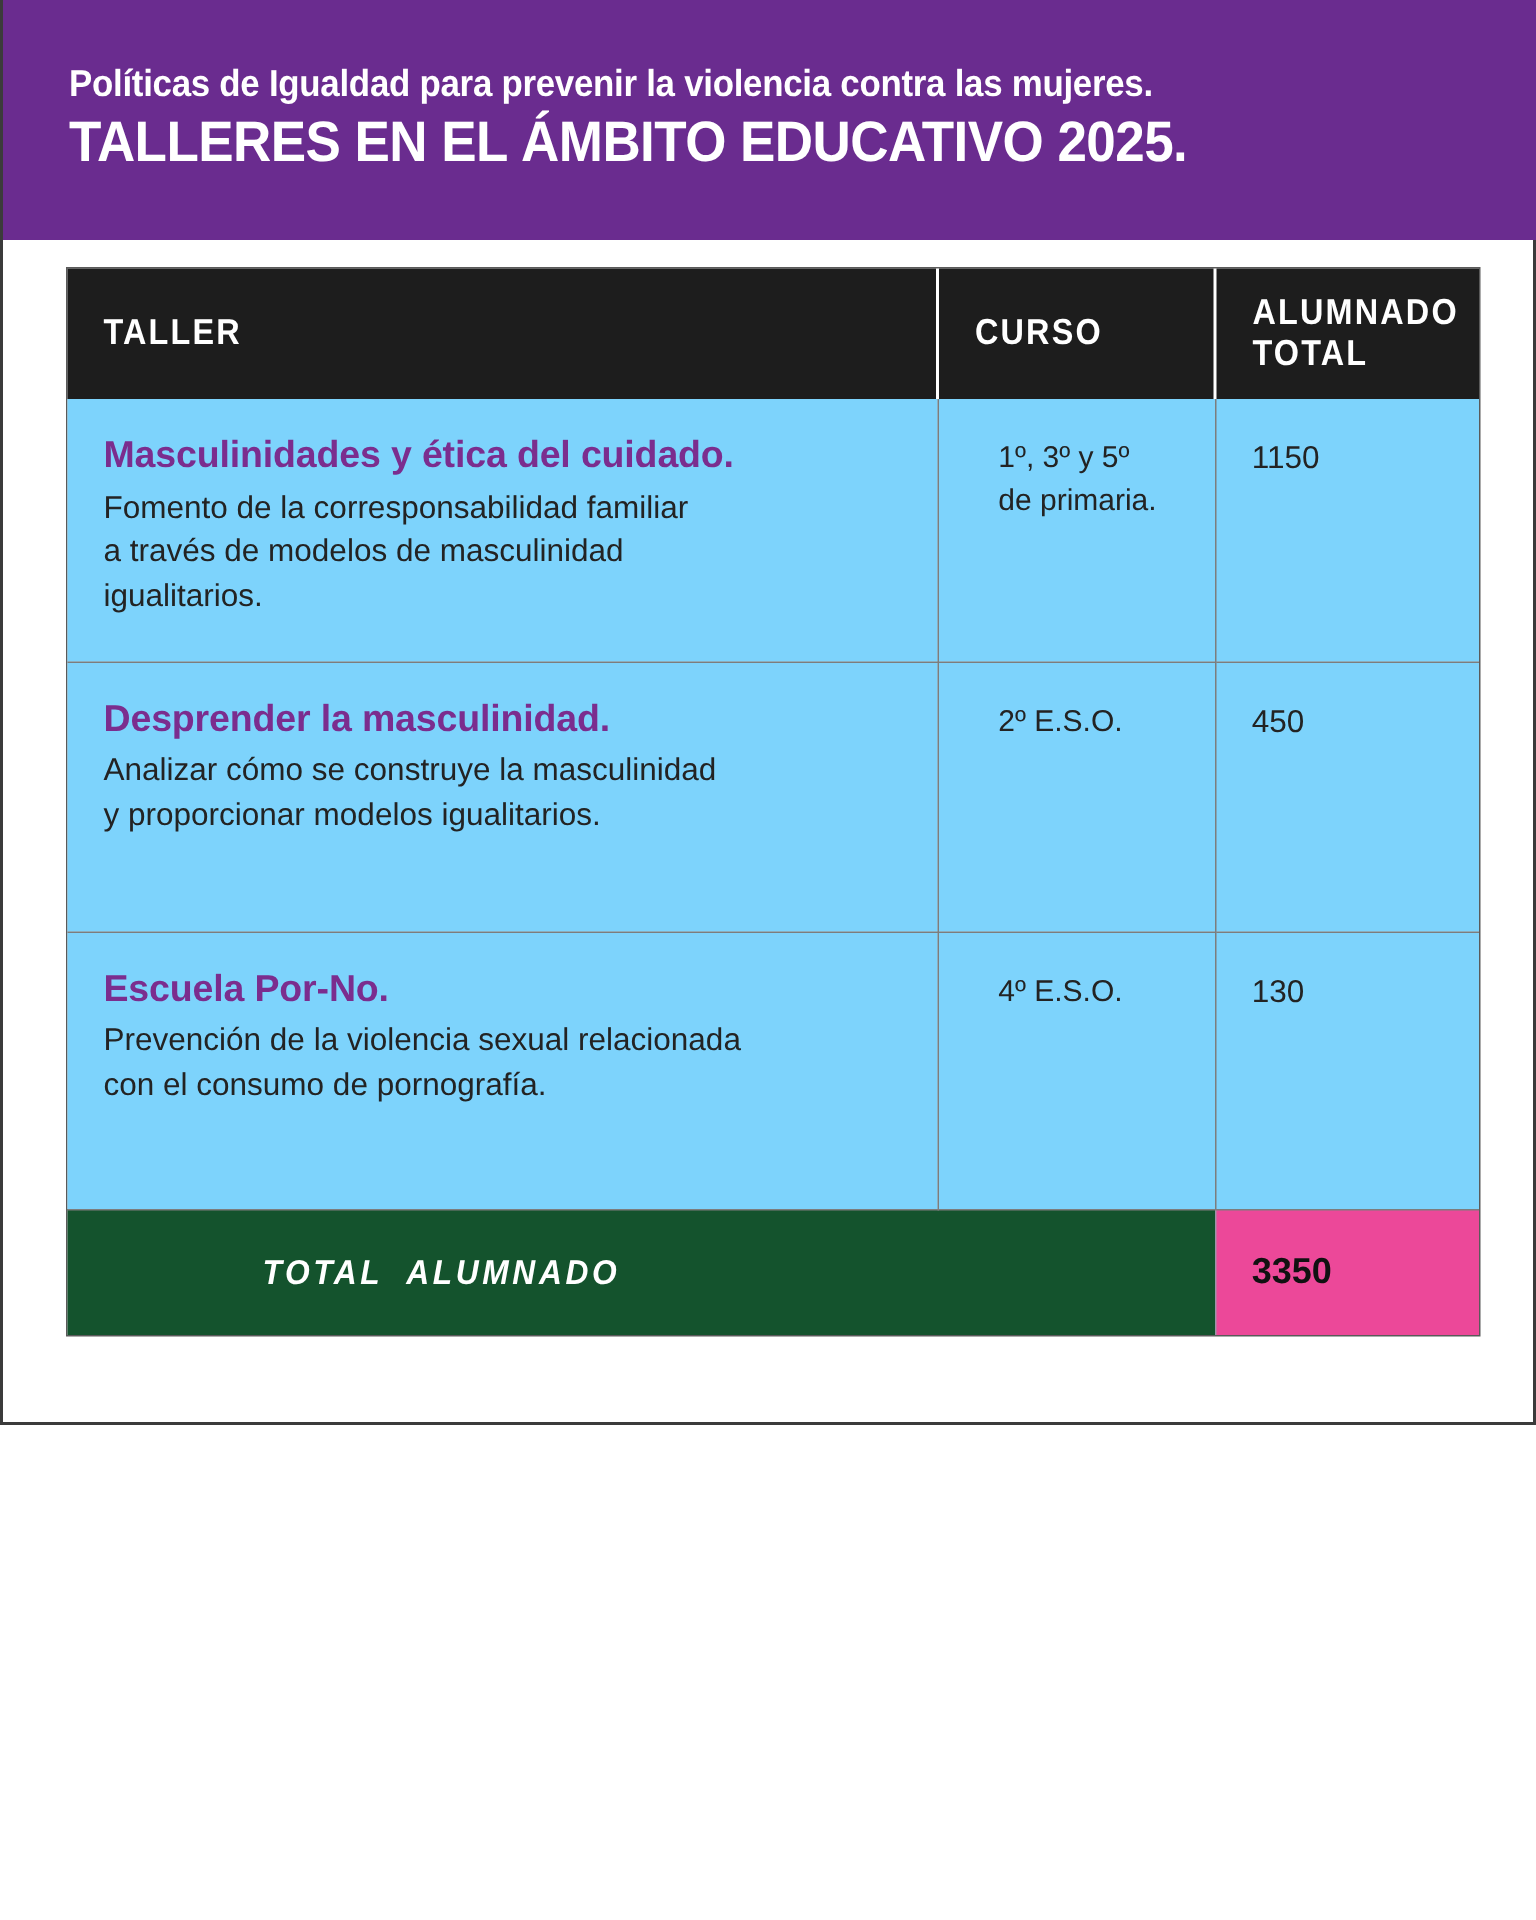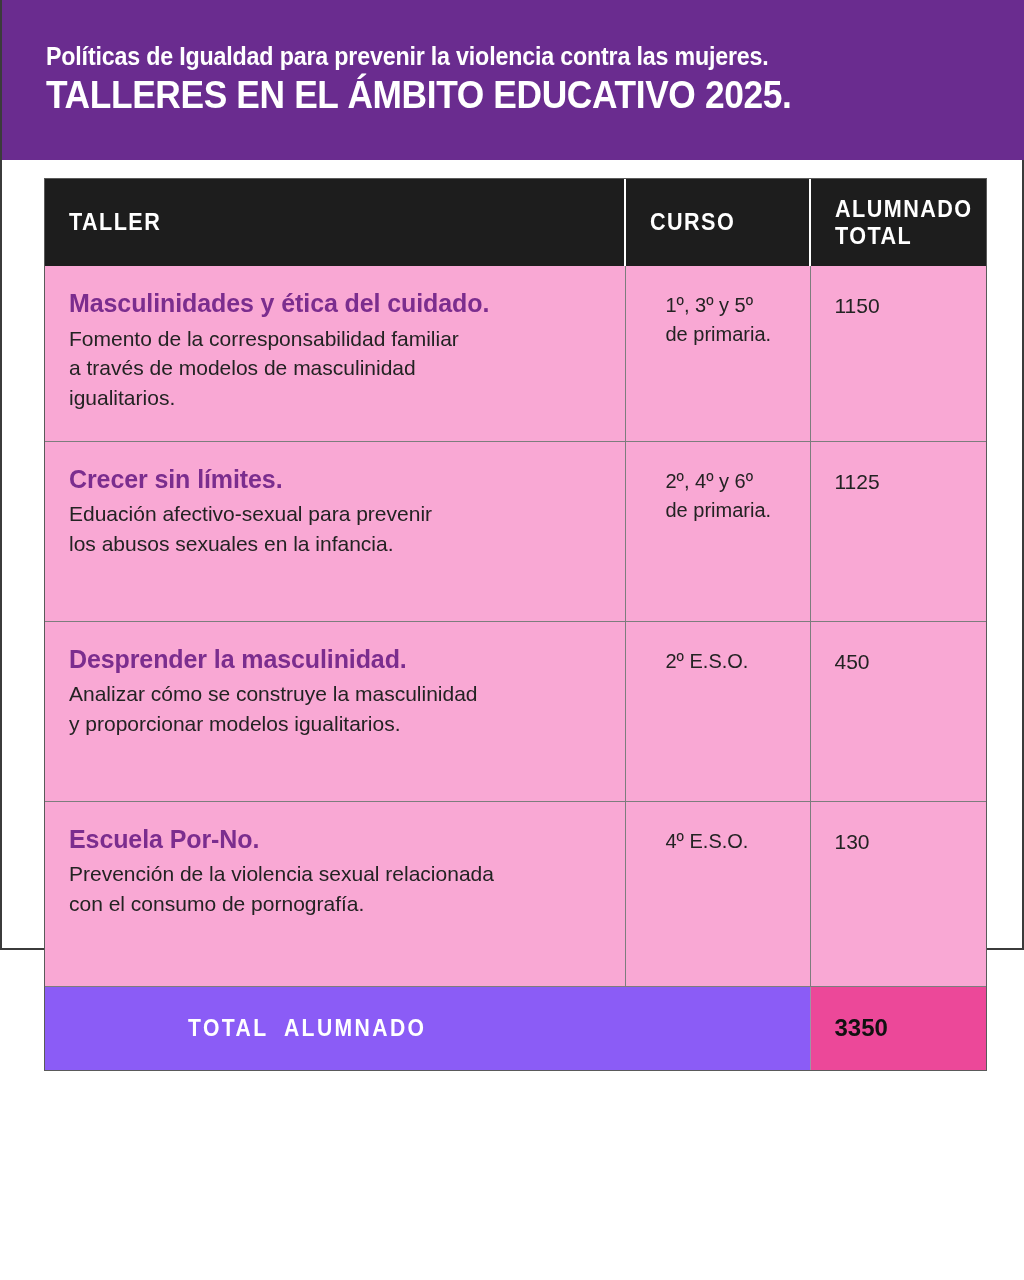--- a/index.html
+++ b/index.html
@@ -103,21 +103,21 @@
     transform: scaleX(0.9);
     transform-origin: left center;
   }
 
   
   tbody td {
     border-bottom: 1px solid #7d7d7d;
     border-right: 1px solid #7d7d7d;
     vertical-align: top;
     box-sizing: border-box;
-    background: #f9a8d4;
+    background: #7dd3fc;
   }
   tbody td.last { border-right: none; }
   tbody tr td.cell-taller {
     padding: 22px 26px 20px 24px;
   }
   tbody tr td.cell-curso,
   tbody tr td.cell-total {
     padding: 25px 10px 20px 24px;
   }
 
@@ -157,27 +157,28 @@
   tr.row-h5 td { height: 185px; }
 
   
   tfoot td {
     border: none;
     box-sizing: border-box;
     height: 79px;
     vertical-align: middle;
   }
   tfoot td.total-label {
-    background: #8b5cf6;
+    background: #14532d;
     color: #ffffff;
     font-size: 23px;
     font-weight: bold;
     letter-spacing: 2.6px;
-    padding-left: 35px;
+    padding-left: 22px;
     white-space: pre;
+    font-style: italic;
   }
   tfoot td.total-value {
     background: #ec4899;
     color: #111111;
     font-size: 24px;
     font-weight: bold;
     padding-left: 24px;
     border-left: 1px solid #9d93a8;
   }
   tfoot td.total-label .tl-inner {
@@ -235,34 +236,20 @@
           </td>
           <td class="cell-curso">
             <div class="c-course">1º, 3º y 5º
 de primaria.</div>
           </td>
           <td class="cell-total last">
             <div class="c-total-val">1150</div>
           </td>
         </tr>
 
-        <tr class="row-h2">
-          <td class="cell-taller">
-            <div class="w-title">Crecer sin límites.</div>
-            <div class="w-desc">Eduación afectivo-sexual para prevenir
-los abusos sexuales en la infancia.</div>
-          </td>
-          <td class="cell-curso">
-            <div class="c-course">2º, 4º y 6º
-de primaria.</div>
-          </td>
-          <td class="cell-total last">
-            <div class="c-total-val">1125</div>
-          </td>
-        </tr>
 
         <tr class="row-h3">
           <td class="cell-taller">
             <div class="w-title">Desprender la masculinidad.</div>
             <div class="w-desc">Analizar cómo se construye la masculinidad
 y proporcionar modelos igualitarios.</div>
           </td>
           <td class="cell-curso">
             <div class="c-course">2º E.S.O.</div>
           </td>

